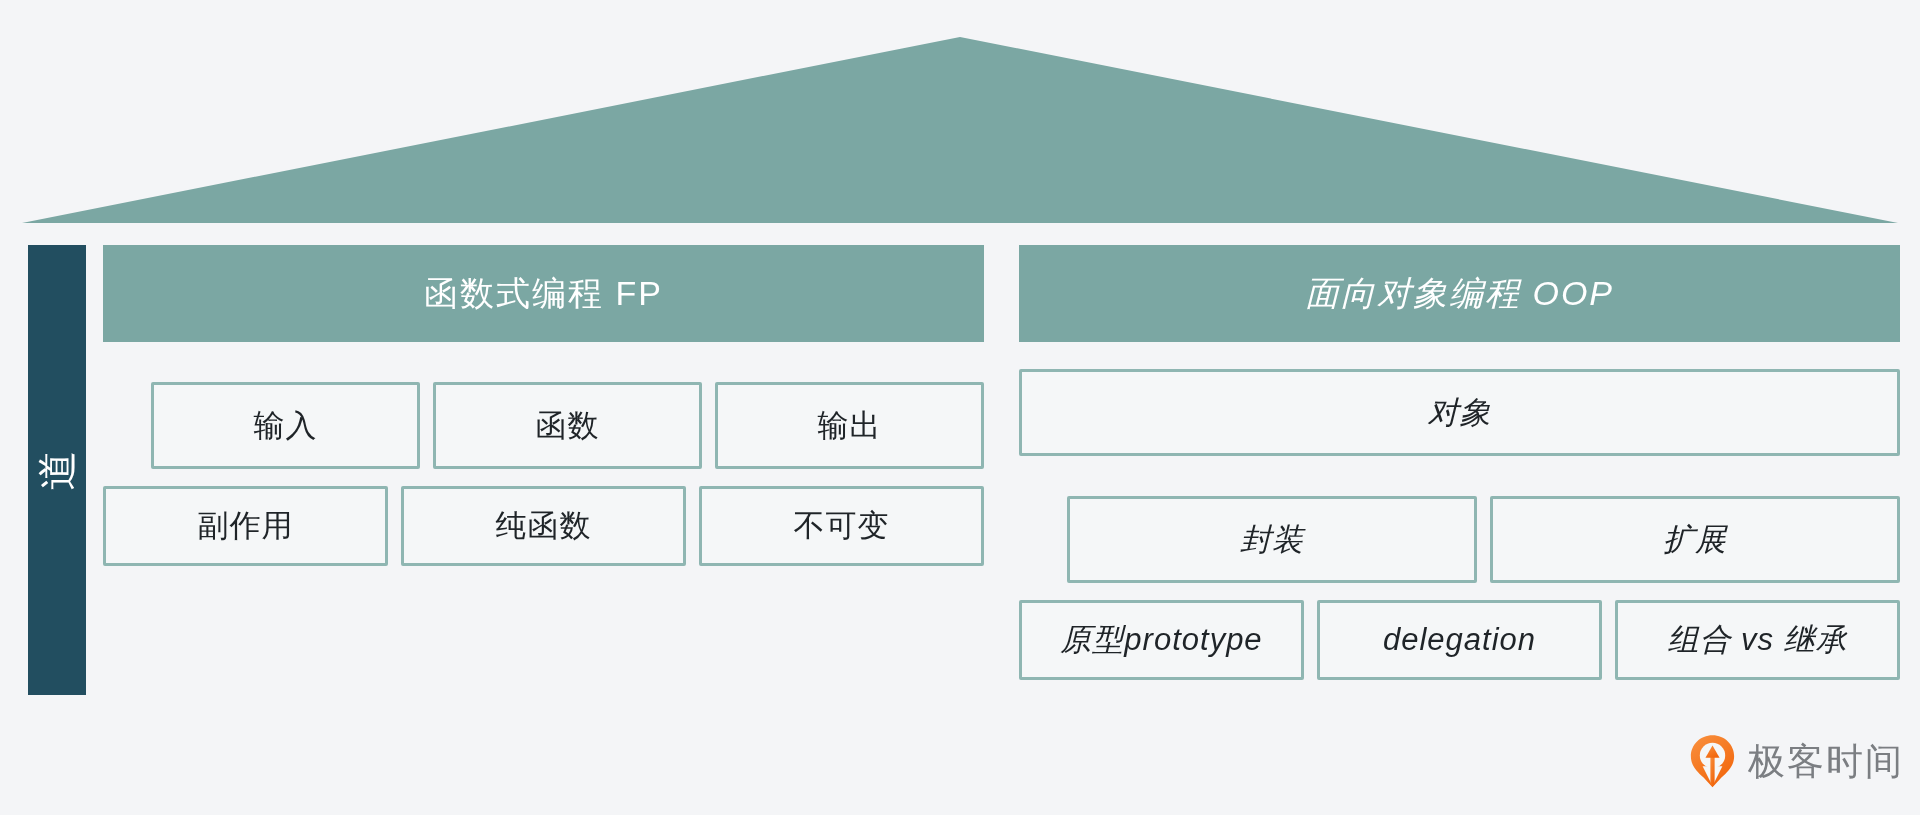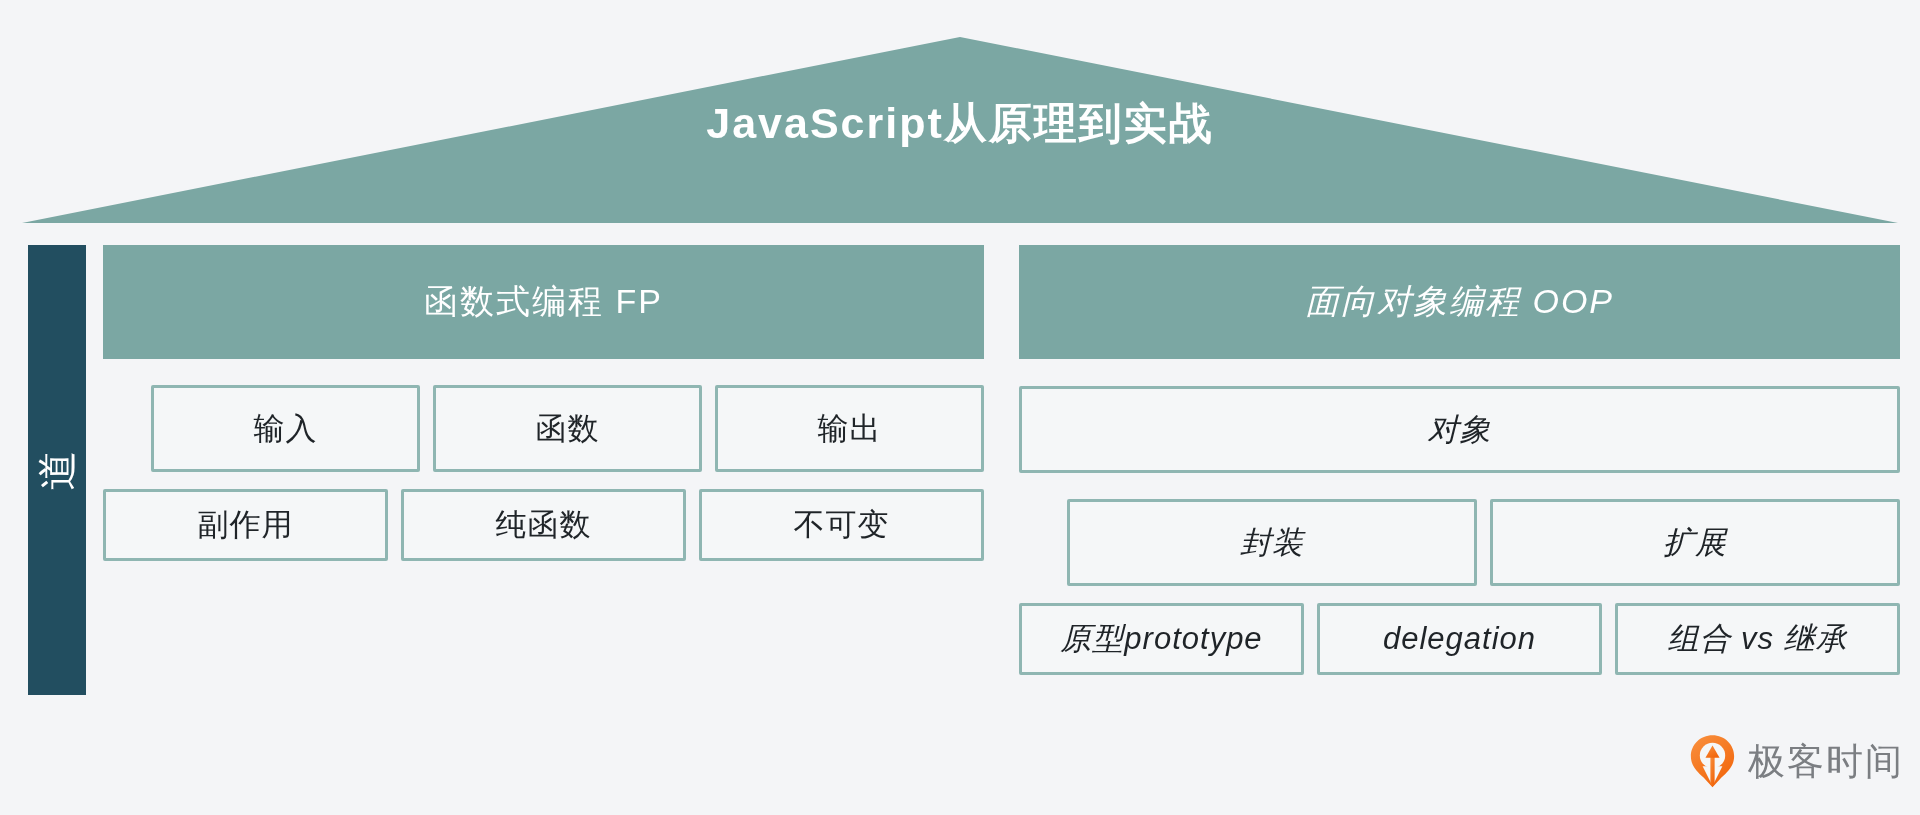--- a/index.html
+++ b/index.html
@@ -36,56 +36,55 @@
     transform:rotate(-90deg);
     white-space:nowrap;
   }
 
   
   .col{position:absolute;top:245px;width:881px;}
   .col.fp{left:103px;}
   .col.oop{left:1019px;font-style:italic;}
 
   .col-header{
-    height:114px;background:#7BA7A3;
+    height:97px;background:#7BA7A3;
     display:flex;align-items:center;justify-content:center;
     color:#FFFFFF;font-size:34px;font-weight:500;letter-spacing:2px;
   }
   .box{
     box-sizing:border-box;
     border:3px solid #8FB6B2;border-radius:2px;
     background:#F5F7F8;
     display:flex;align-items:center;justify-content:center;
     color:#1F2428;font-size:31px;font-weight:500;letter-spacing:1px;
   }
   .wide-box{margin-top:27px;height:87px;}
   .cell-row{display:flex;gap:13px;}
-  .cell-row.r1{margin-top:26px;padding-left:48px;}
+  .cell-row.r1{margin-top:40px;padding-left:48px;}
   .cell-row.r2{margin-top:17px;}
   .cell-row .box{flex:1;height:87px;}
-  .cell-row.r2 .box{height:72px;}
+  .cell-row.r2 .box{height:80px;}
 
   
   .brand{
     position:absolute;right:16px;bottom:26px;
     display:flex;align-items:center;gap:12px;
   }
   .brand-icon{width:47px;height:55px;display:block;}
   .brand-text{
     color:#7B7E82;font-size:37px;font-weight:500;letter-spacing:2px;
     line-height:1;
   }
 </style>
 </head>
 <body>
 
 <div class="canvas">
 
   <div class="roof"></div>
-  <div class="roof-title">JavaScript从原理到实战</div>
 
   <div class="sidebar">
     <span class="sidebar-label">道</span>
   </div>
 
   <div class="col fp">
     <div class="col-header">函数式编程 FP</div>
     <div class="cell-row r1">
       <div class="box">输入</div>
       <div class="box">函数</div>

